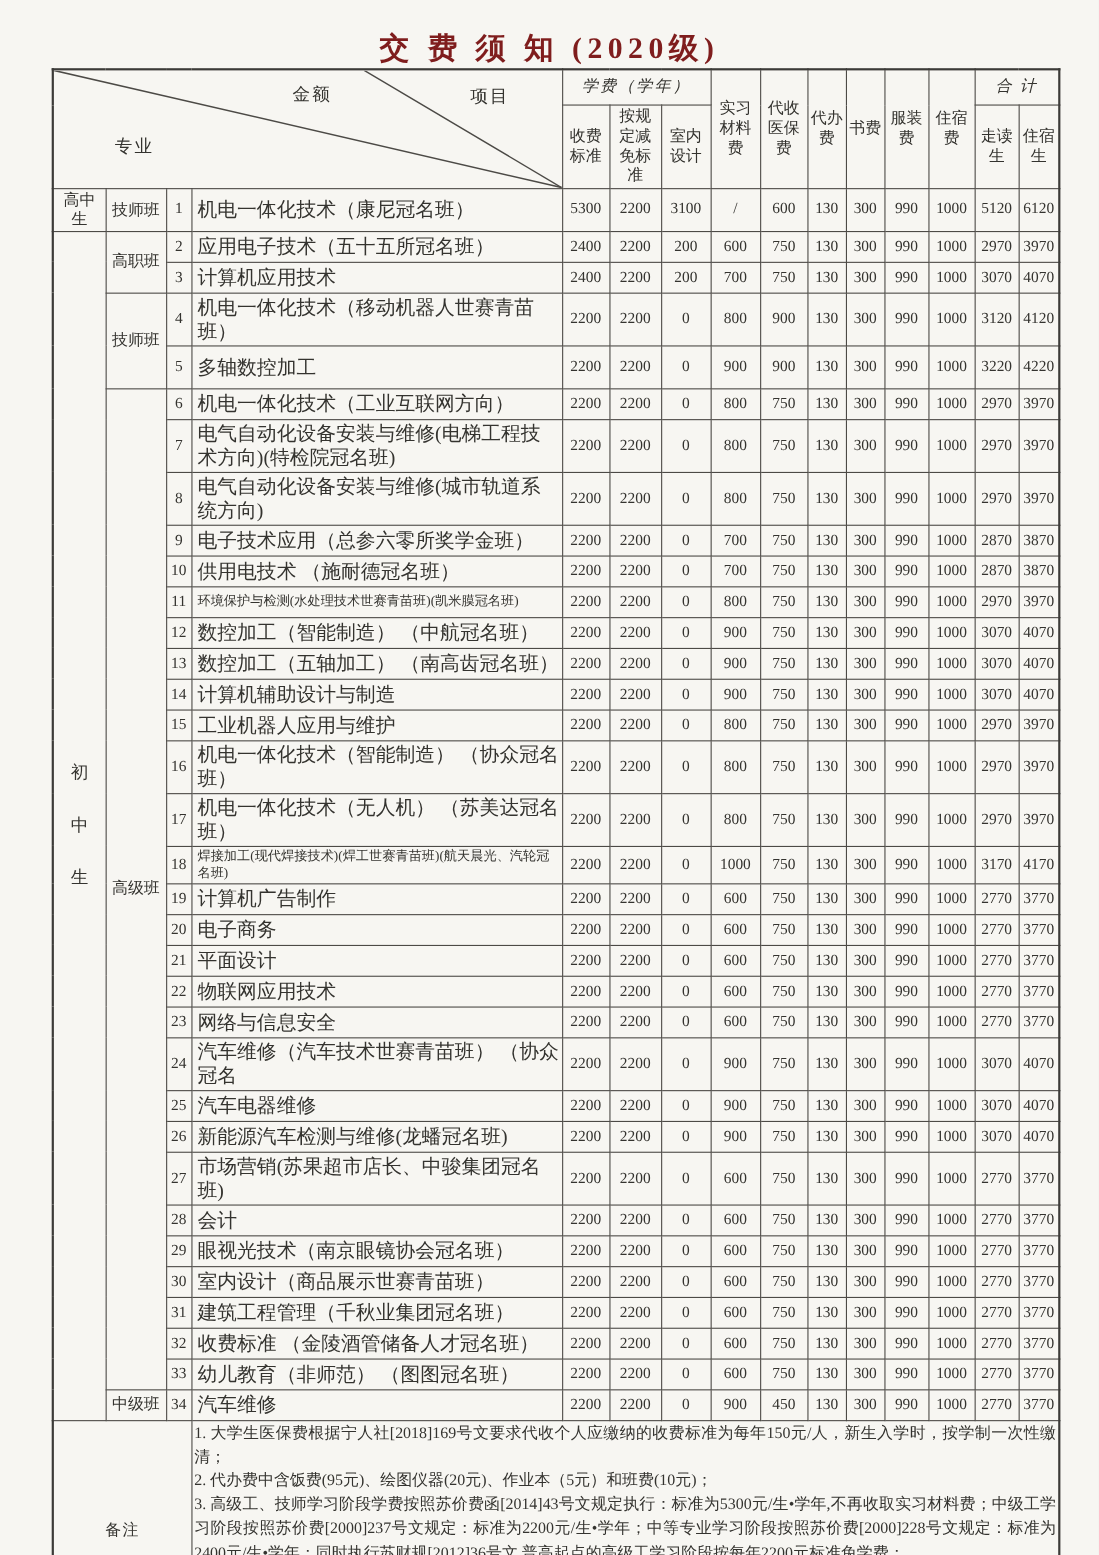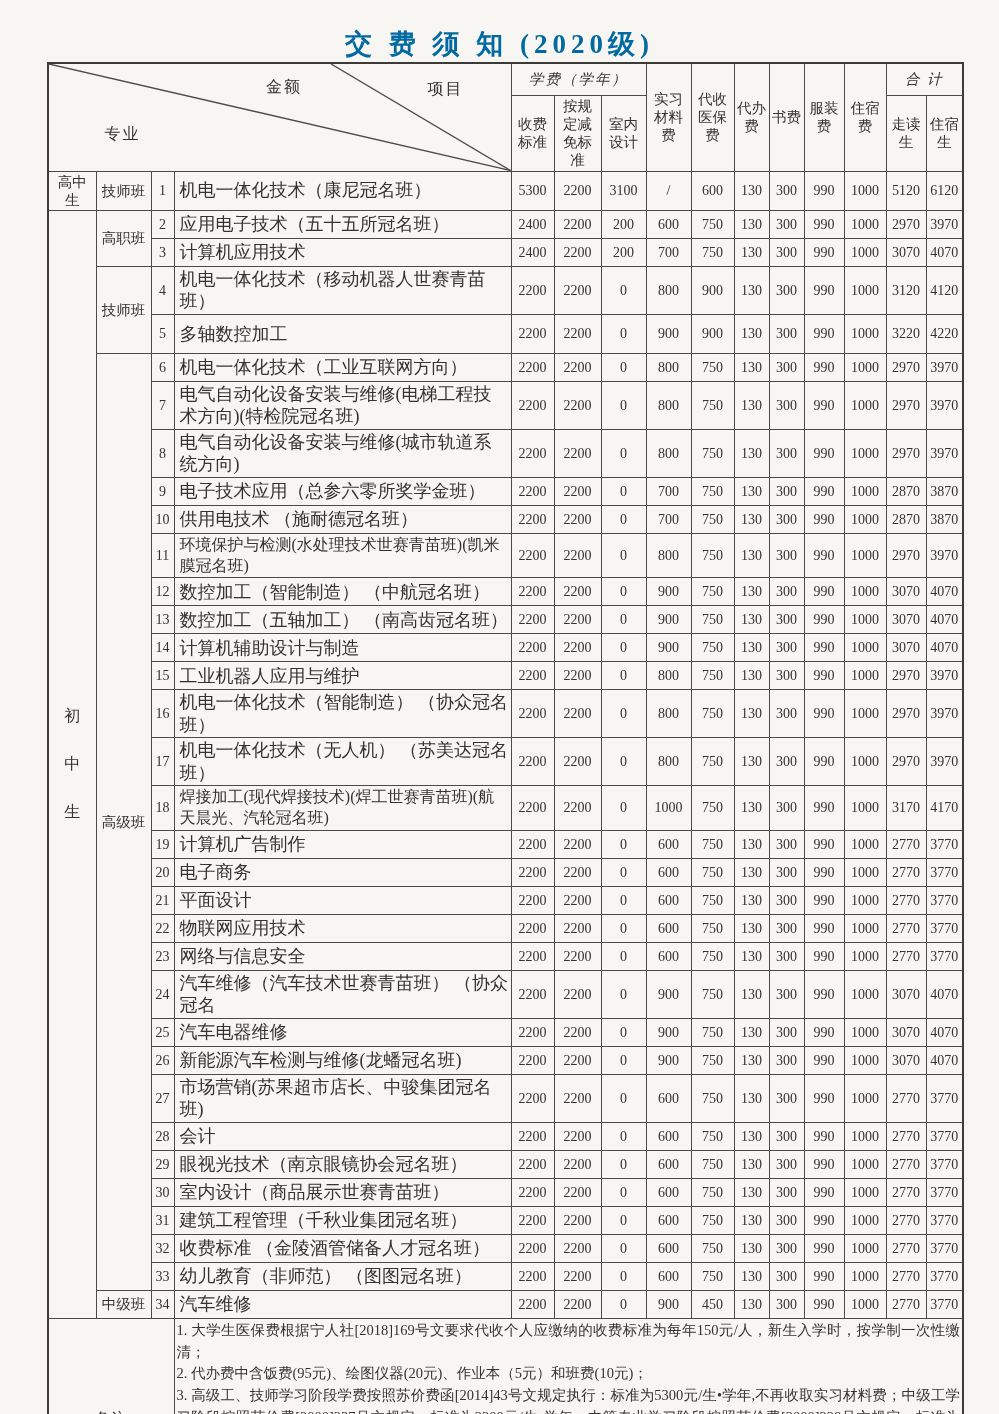--- a/index.html
+++ b/index.html
@@ -12,21 +12,21 @@
     color: #2e2d2b;
     overflow: hidden;
   }
   .title {
     margin: 0;
     padding-top: 26px;
     text-align: center;
     font-size: 27px;
     font-weight: bold;
     letter-spacing: 5px;
-    color: #0369a1;
+    color: #7f1d1d;
   }
   
   .fields {
     display: flex;
     align-items: flex-end;
     margin: 12px 30px 6px 55px;
     font-size: 18px;
     white-space: nowrap;
   }
   .fields .lbl { flex: 0 0 auto; }
@@ -63,21 +63,21 @@
   thead .grp { height: 29px; font-size: 15.5px; letter-spacing: 2px; font-style: italic; }
   thead .sub { font-size: 15px; height: 72px; }
   .corner { position: relative; padding: 0; }
   .corner svg { position: absolute; left: 0; top: 0; width: 100%; height: 100%; }
   .corner .clab { position: absolute; font-size: 16px; letter-spacing: 2px; }
   .clab.amount { left: 47%; top: 12%; }
   .clab.item   { left: 82%; top: 14%; }
   .clab.major  { left: 12%; top: 56%; }
   tbody td.num  { height: 25px; font-size: 14px; }
   tbody td.name { text-align: left; padding-left: 5px; font-size: 18px; }
-  tbody td.name.small { font-size: 16px; line-height: 1.3; }
+  tbody td.name.small { font-size: 12px; line-height: 1.3; }
   tbody tr.tall td { height: 36px; }
   td.grpcell { font-size: 15px; }
   .vlabel { display: flex; flex-direction: column; align-items: center; gap: 28px; font-size: 16px; }
   
   td.remarks-label { font-size: 16px; letter-spacing: 1px; }
   td.remarks-body {
     text-align: left;
     padding: 5px 8px 6px 8px;
     font-size: 14.5px;
   }

